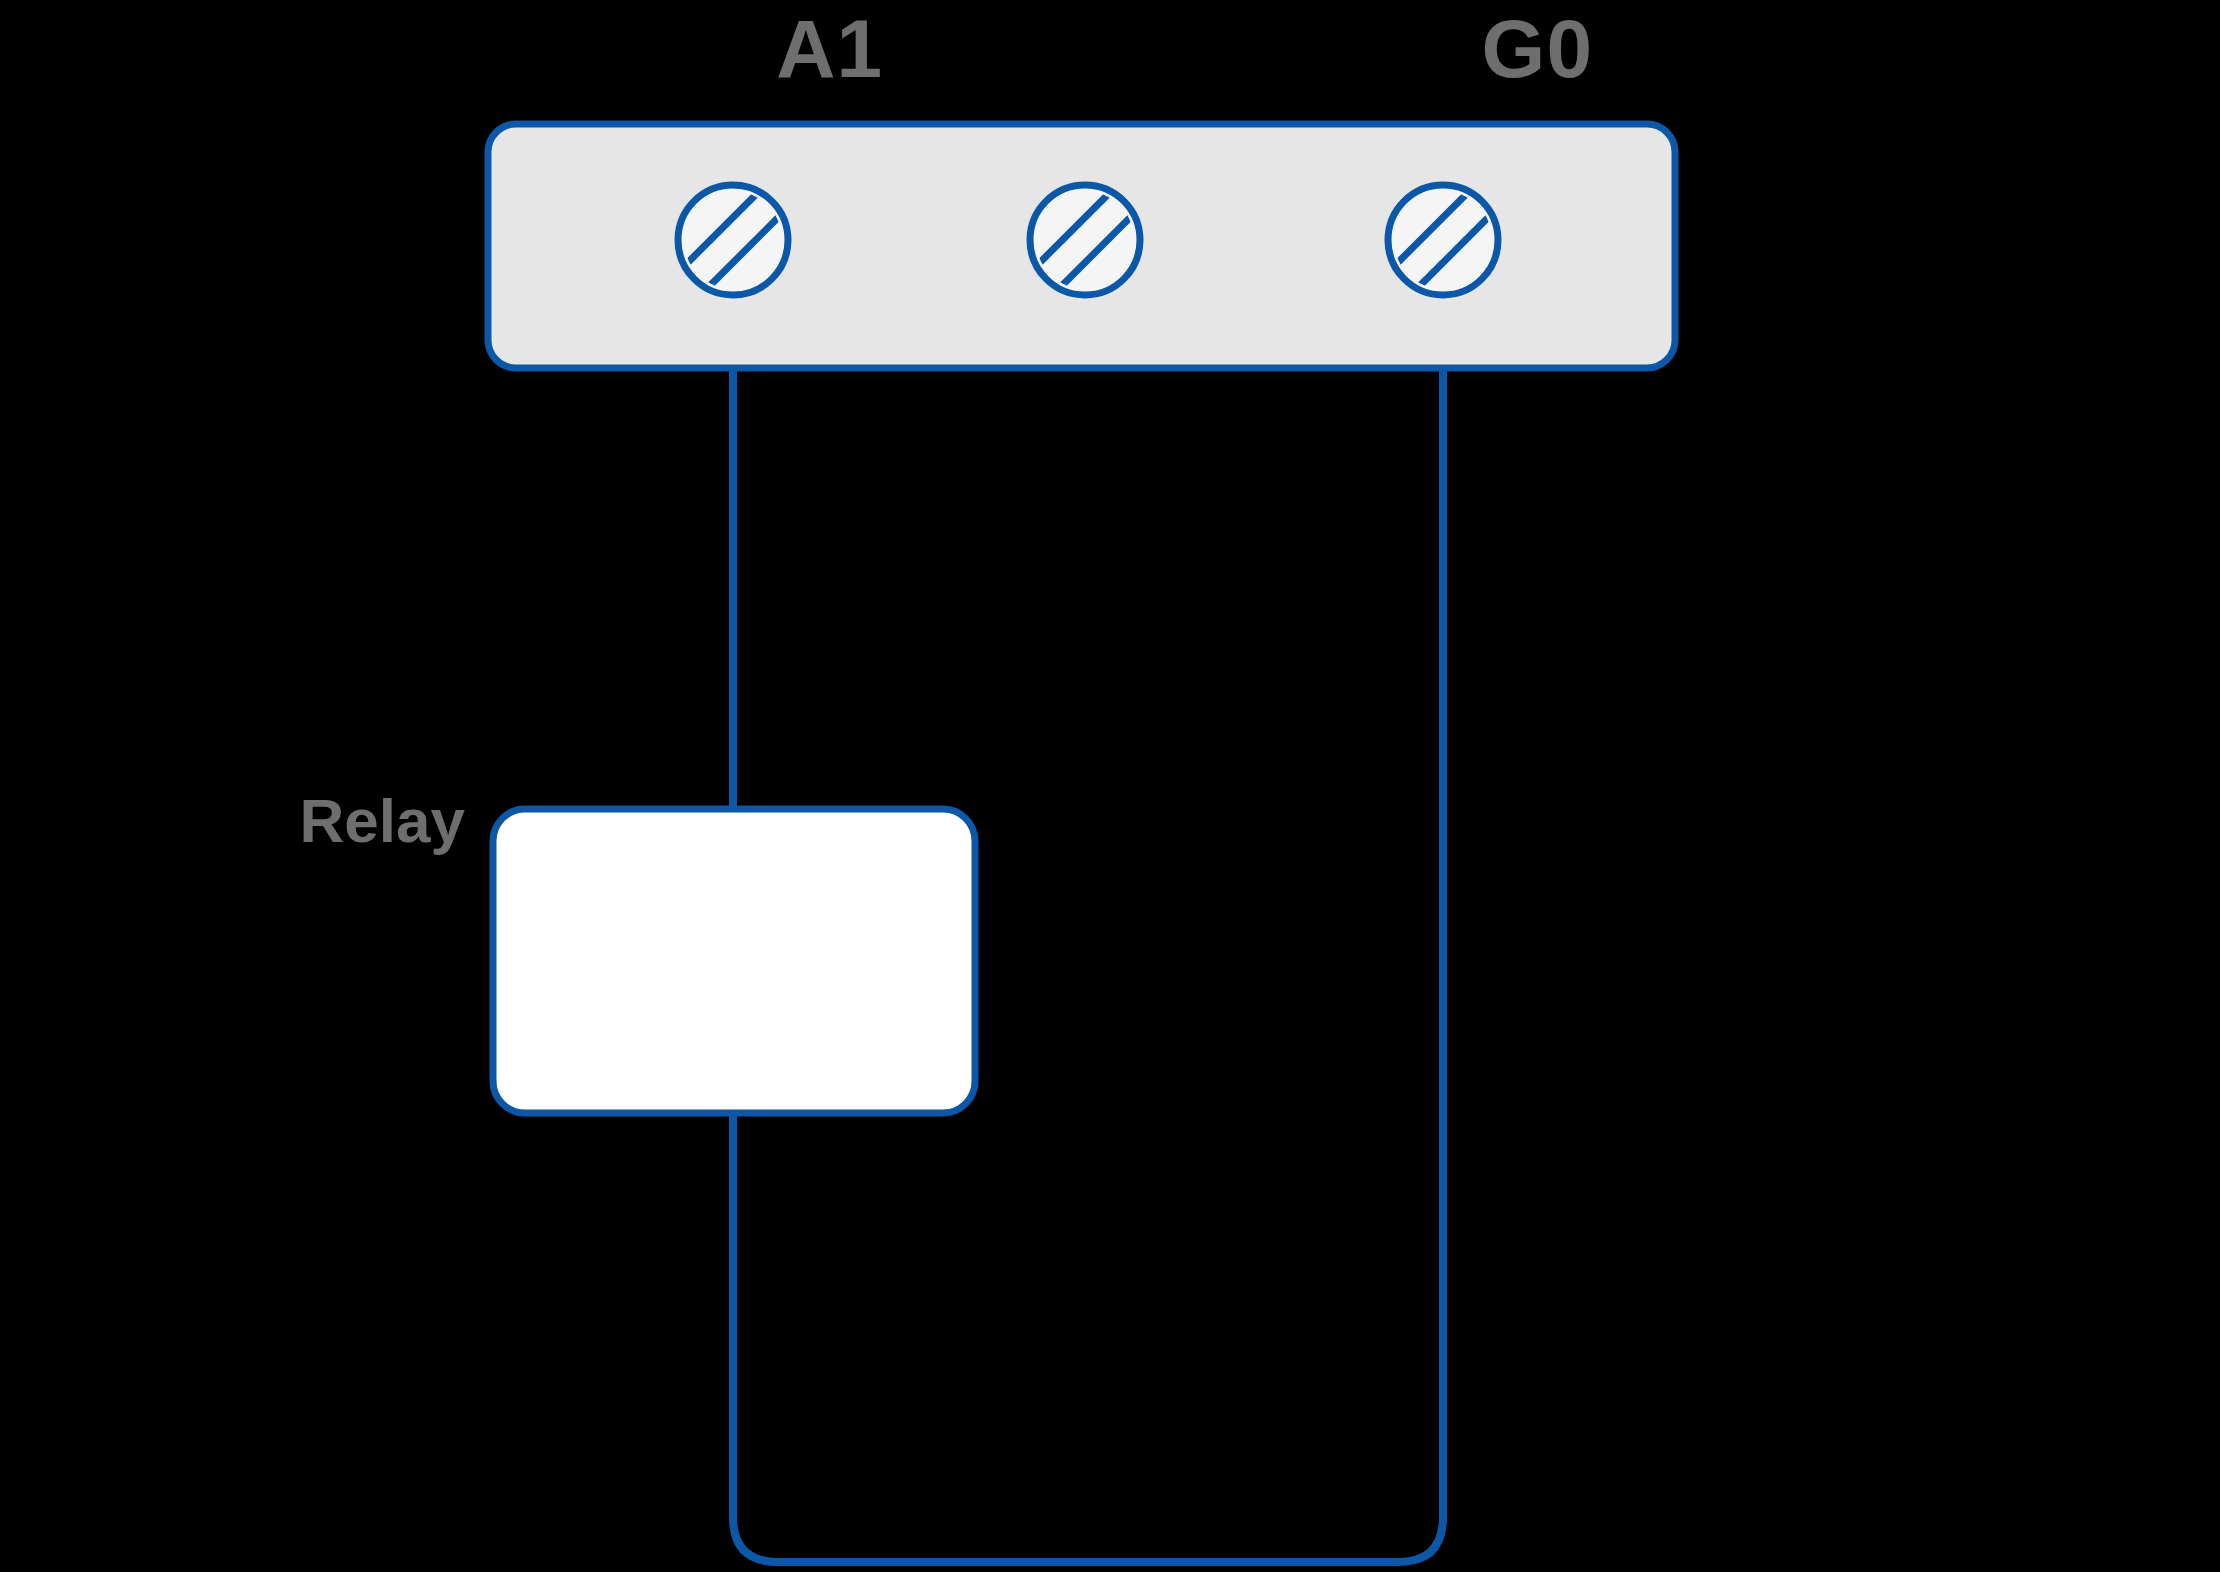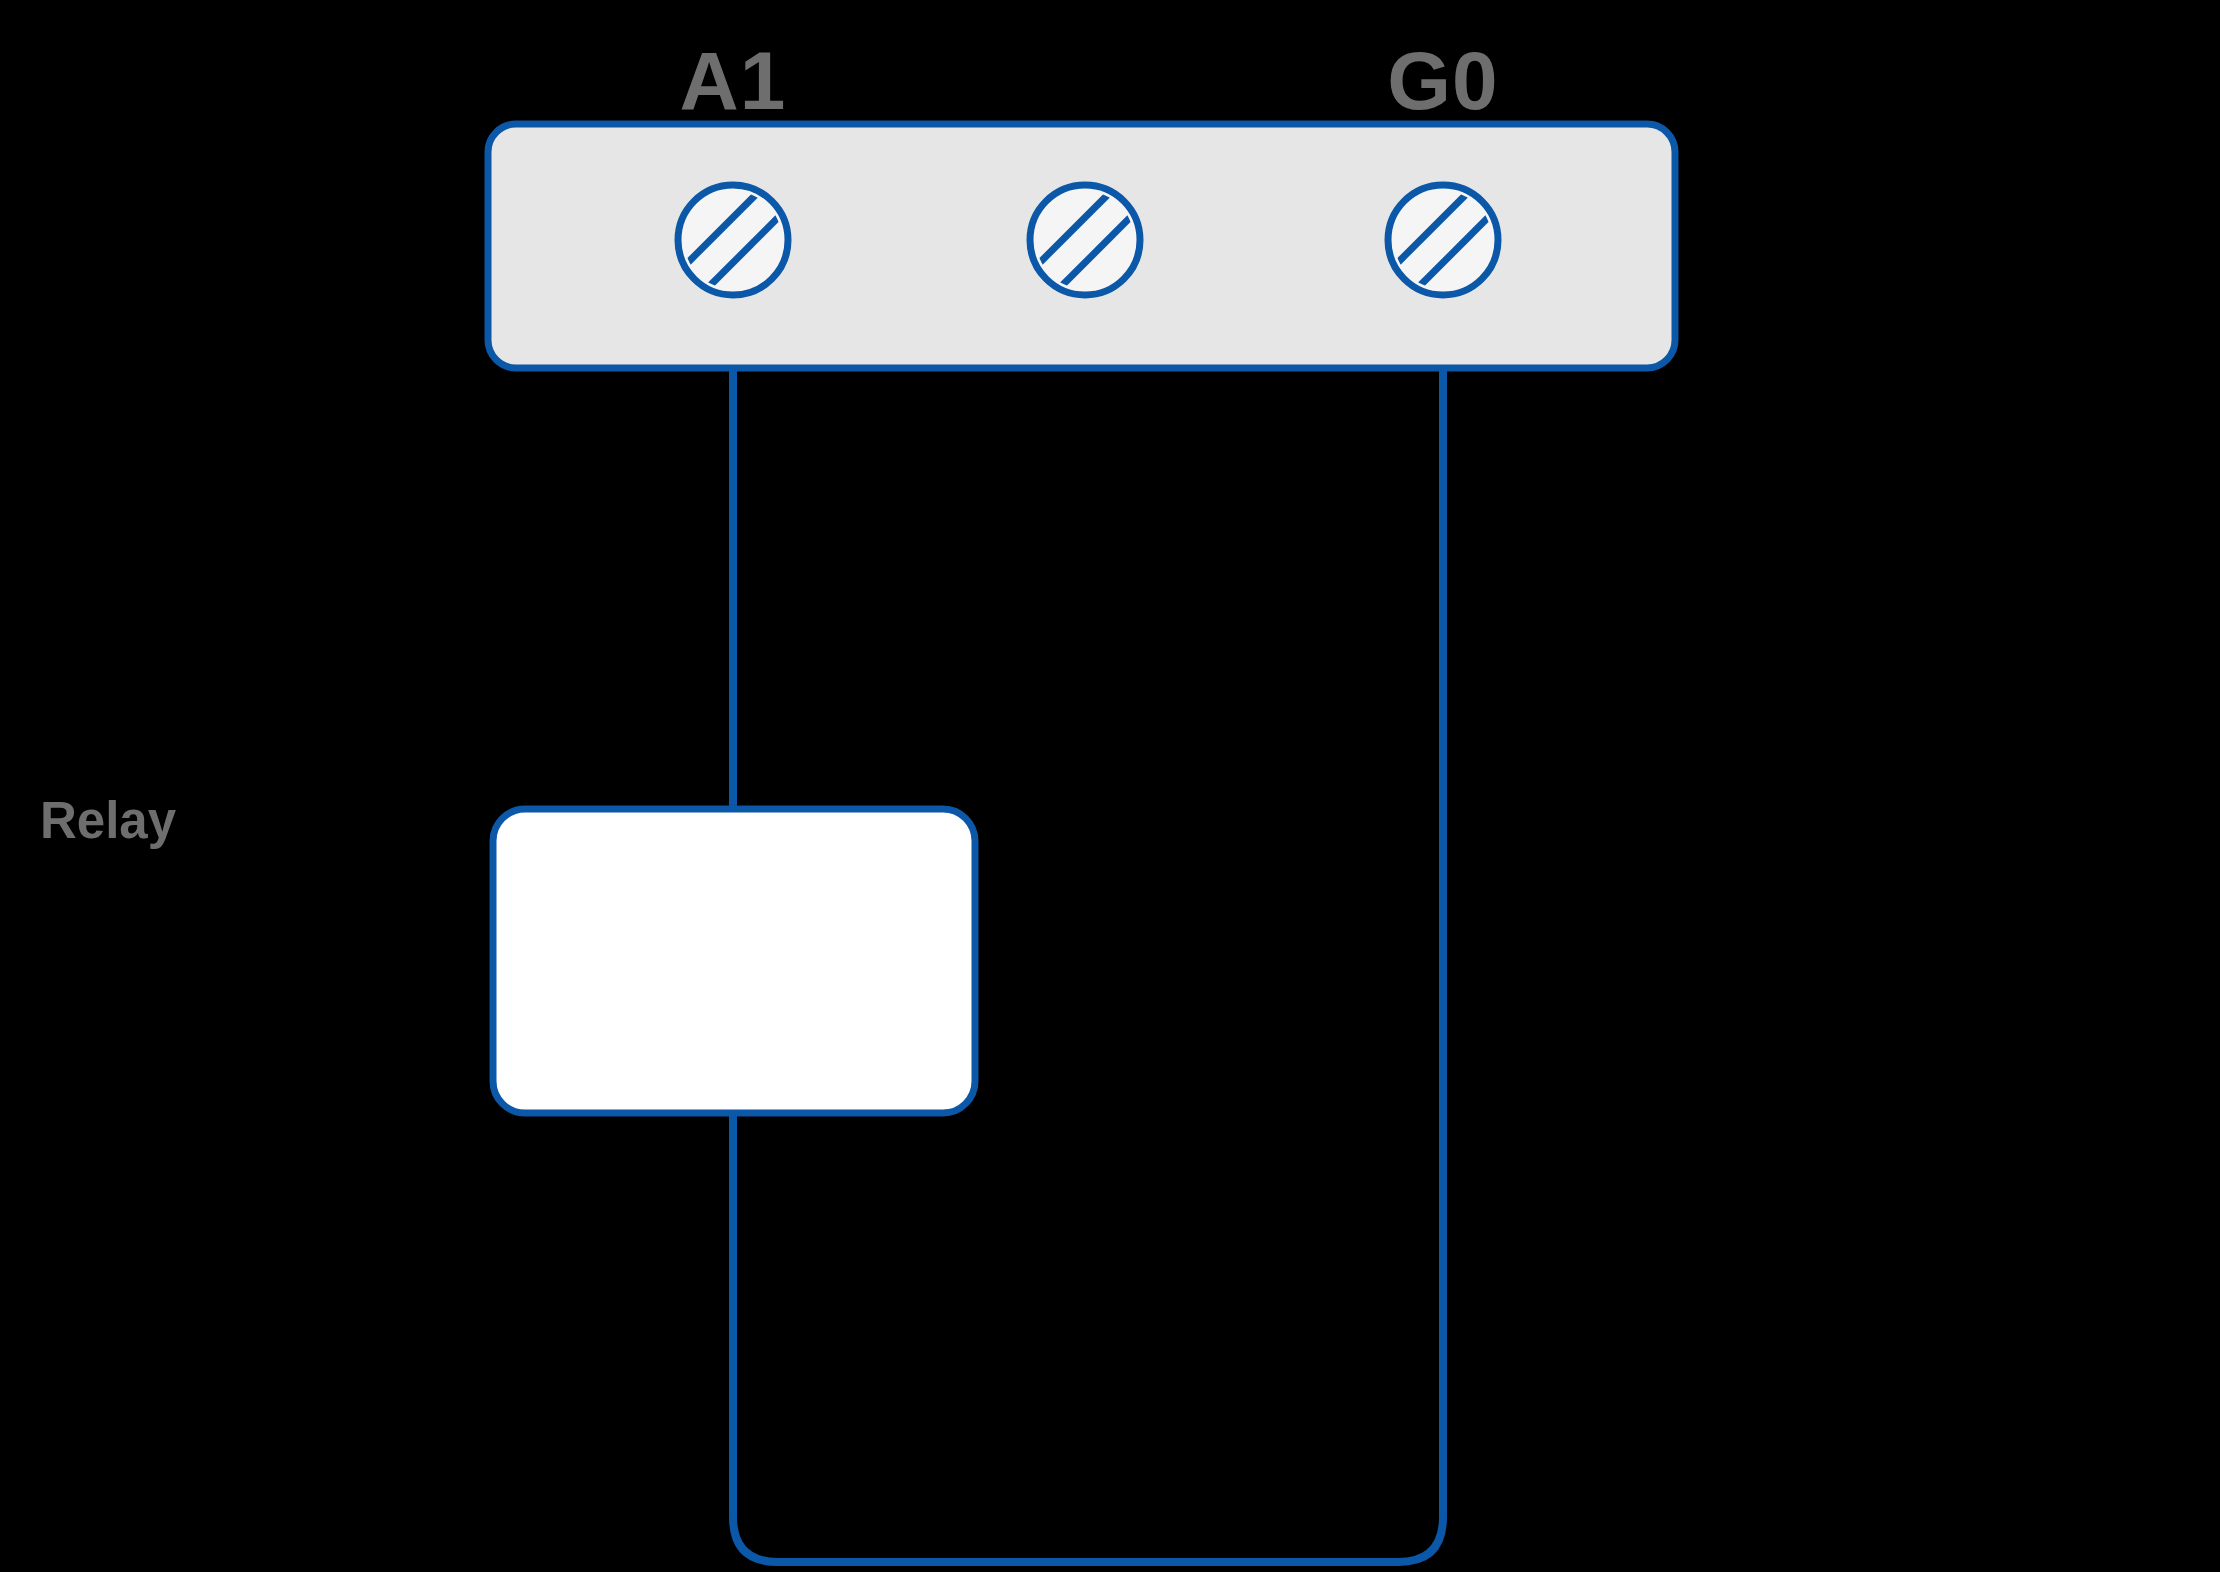--- a/index.html
+++ b/index.html
@@ -39,38 +39,39 @@
     stroke: var(--accent_blue, #0b57a8);
     stroke-width: 7;
   }
   .relay-rect {
     fill: var(--relay_fill, #ffffff);
     stroke: var(--accent_blue, #0b57a8);
     stroke-width: 7;
   }
   .terminal-label {
     position: absolute;
-    top: 40px;
+    top: 8px;
     width: 300px;
-    text-align: center;
+    text-align: right;
     font-size: 82px;
     font-weight: bold;
     line-height: 82px;
     color: var(--label_gray, #6e6e6e);
     letter-spacing: 1px;
   }
   .terminal-label.a1 { left: 583px; }
   .terminal-label.a2 { left: 935px; }
   .terminal-label.g0 { left: 1293px; }
   .relay-label {
     position: absolute;
     left: 40px;
     top: 772px;
     width: 425px;
-    font-size: 51px;
+    text-align: right;
+    font-size: 62px;
     font-weight: bold;
     line-height: 97px;
     color: var(--label_gray, #6e6e6e);
   }
 </style>
 </head>
 <body>
 
 <div class="canvas">
 

